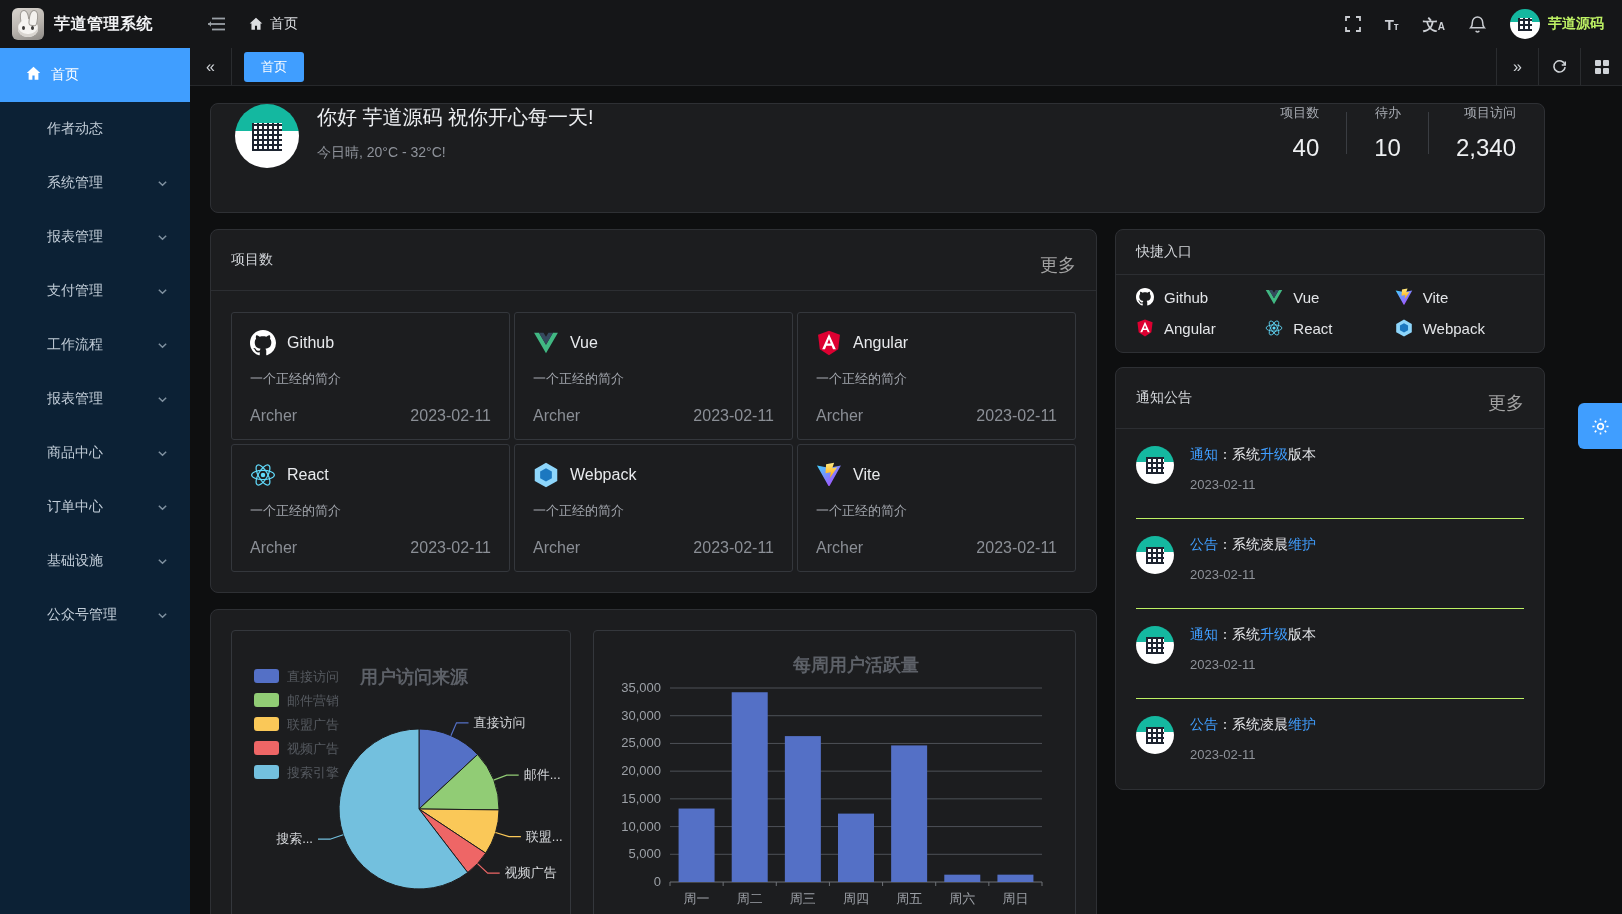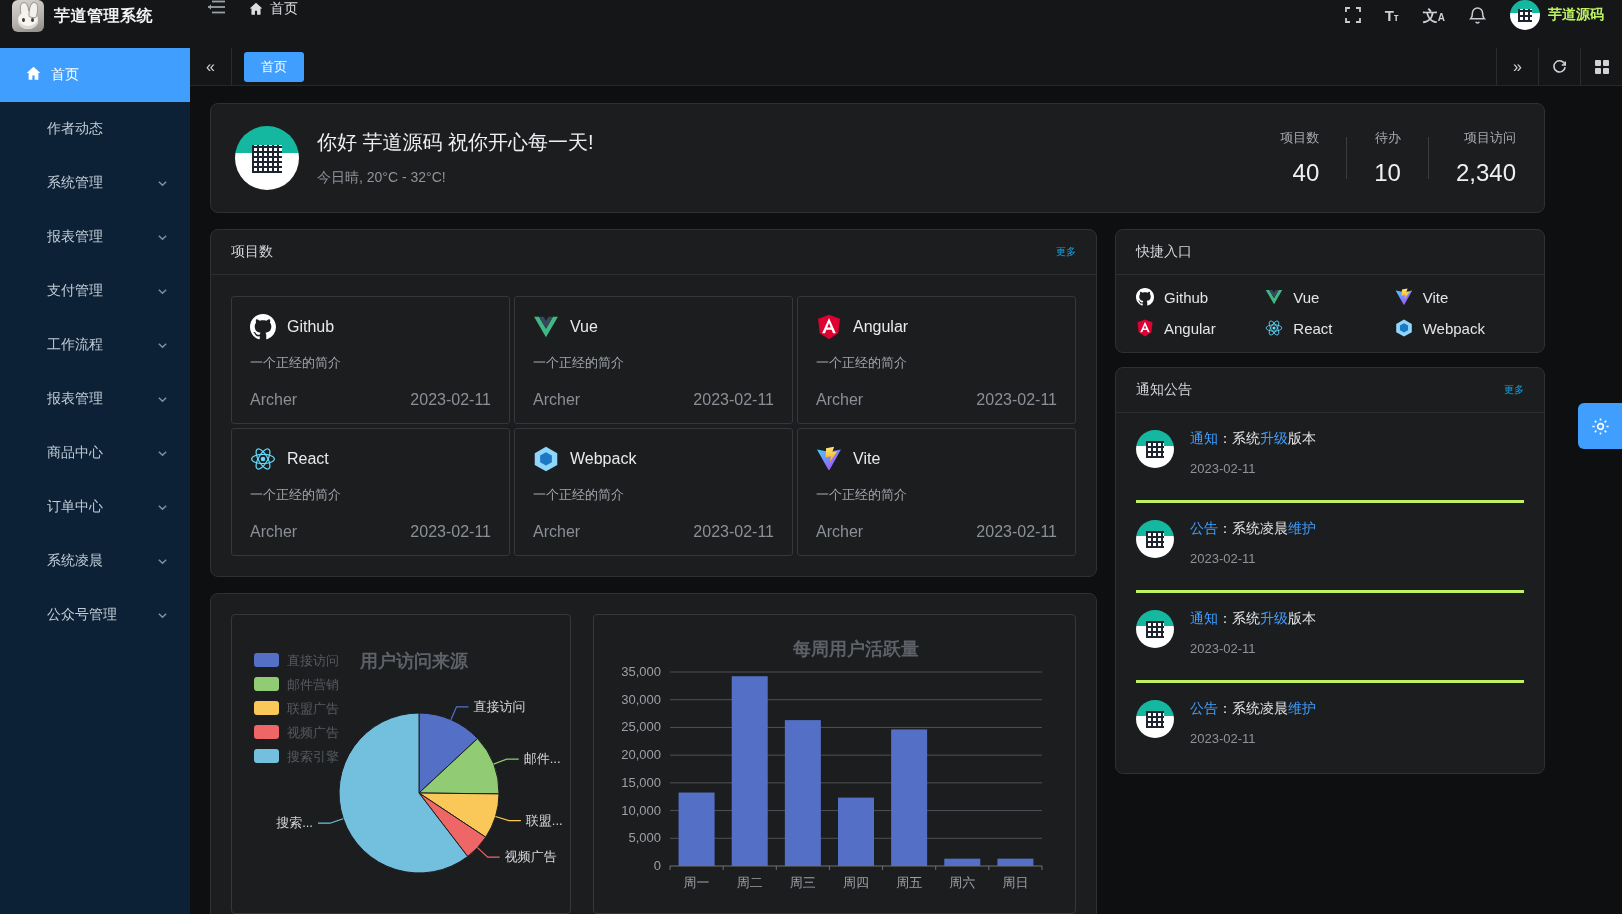--- a/index.html
+++ b/index.html
@@ -1,21 +1,21 @@
 <!DOCTYPE html>
 <html><head>
 <meta charset="utf-8">
 <style>
   * { margin:0; padding:0; box-sizing:border-box; }
   html,body { width:1622px; height:914px; overflow:hidden; background:#0e0f10;
     font-family:"Liberation Sans","DejaVu Sans",sans-serif; }
   .app { width:1622px; height:914px; display:flex; flex-direction:column; }
 
   
-  .header { height:48px; background:#151618; display:flex; align-items:flex-start; flex:none; }
+  .header { height:48px; background:#151618; display:flex; align-items:center; flex:none; }
   .logo-wrap { width:190px; display:flex; align-items:center; gap:10px; padding-left:12px; flex:none; cursor:pointer; }
   .logo-img { width:32px; height:32px; border-radius:6px; background:linear-gradient(160deg,#d8d4cf 0%,#b9b4ae 55%,#8d8a86 100%); position:relative; overflow:hidden; }
   .logo-img::before, .logo-img::after { content:""; position:absolute; background:#f3f1ee; border:1px solid #9c9893; border-radius:45% 45% 30% 30%; width:7px; height:14px; top:2px; }
   .logo-img::before { left:8px; transform:rotate(-8deg); }
   .logo-img::after  { left:17px; transform:rotate(8deg); }
   .logo-img .face { position:absolute; left:6px; top:11px; width:20px; height:18px; background:#f6f4f1; border-radius:50% 50% 46% 46%; box-shadow:inset 0 -3px 0 #d9d5d0; }
   .logo-img .face::before, .logo-img .face::after { content:""; position:absolute; top:7px; width:3px; height:4px; border-radius:50%; background:#3c3a38; }
   .logo-img .face::before { left:4px; } .logo-img .face::after { right:4px; }
   .app-title { color:#f2f3f5; font-size:16px; font-weight:700; letter-spacing:.5px; white-space:nowrap; }
   .hd-icon { color:#c9ccd1; display:flex; align-items:center; justify-content:center; cursor:pointer; }
@@ -52,24 +52,24 @@
   .tb-left { border-right:1px solid #2a2c2f; }
   .tb-right { border-left:1px solid #2a2c2f; }
   .tab-item { align-self:center; margin-left:12px; background:#409eff; color:#fff; font-size:13px; padding:6px 17px; border-radius:3px; cursor:pointer; }
   .tab-spacer { flex:1; }
 
   
   .content { flex:1; overflow:hidden; padding:17px 77px 0 20px; background:#0e0f10; }
   .panel { background:#1c1d1f; border:1px solid #2e3034; border-radius:8px; }
   .panel-header { display:flex; align-items:center; justify-content:space-between; padding:13px 20px; border-bottom:1px solid #2c2e32; }
   .panel-title { color:#d3d6da; font-size:14px; }
-  .link-more { color:#0ea5e9; font-size:10px; cursor:pointer; }
-
-  
-  .welcome { height:110px; display:flex; align-items:center; padding:0 28px 0 24px; margin-bottom:16px; }
+  .link-more { color:#a3a3a3; font-size:18px; cursor:pointer;margin-top:10px; }
+
+  
+  .welcome { height:110px; display:flex; align-items:flex-start; padding:0 28px 0 24px; margin-bottom:16px; }
   .qr.big { width:64px; height:64px; }
   .welcome-texts { margin-left:18px; }
   .welcome-title { color:#eceef1; font-size:20px; font-weight:500; }
   .welcome-sub { color:#8f939b; font-size:14px; margin-top:13px; }
   .welcome-stats { margin-left:auto; display:flex; align-items:center; }
   .stat { text-align:right; padding:0 27px; }
   .stat:last-child { padding-right:0; }
   .stat-label { color:#a6aab1; font-size:13px; }
   .stat-value { color:#eef0f2; font-size:24px; margin-top:12px; }
   .stat-divider { width:1px; height:42px; background:#3a3d42; }
@@ -94,21 +94,21 @@
   .chart-card.bar { flex:1; }
 
   
   .shortcut-body { padding:13px 20px 15px 20px; display:grid; grid-template-columns:1fr 1fr 1fr; row-gap:13px; }
   .shortcut { display:flex; align-items:center; gap:10px; cursor:pointer; }
   .shortcut svg { display:block; }
   .shortcut-label { color:#e3e5e8; font-size:15px; }
 
   
   .notice-list { padding:0 20px; }
-  .notice-item { display:flex; gap:16px; padding:17px 0 0 0; border-bottom:3px solid #bef264; height:90px; cursor:pointer; }
+  .notice-item { display:flex; gap:16px; padding:17px 0 0 0; border-bottom:1px solid #bef264; height:90px; cursor:pointer; }
   .notice-item:last-child { border-bottom:none; }
   .qr.mid { width:38px; height:38px; }
   .notice-line { font-size:14px; color:#e4e6e9; }
   .notice-line .blue { color:#409eff; }
   .notice-date { color:#8f939a; font-size:13px; margin-top:13px; }
 
   
   .settings-fab { position:absolute; right:0; top:355px; width:44px; height:46px; background:#409eff; border:none; border-radius:6px 0 0 6px; color:#fff; font-size:20px; cursor:pointer; display:flex; align-items:center; justify-content:center; }
 
   svg { overflow:visible; }
@@ -230,21 +230,21 @@
           </div>
           <div class="menu-item">
             <span>订单中心</span>
             <span class="chev">
               <svg width="11" height="11" viewBox="0 0 12 12" fill="none" stroke="#7f909f" stroke-width="1.6">
                 <path d="M2 4l4 4 4-4"></path>
               </svg>
             </span>
           </div>
           <div class="menu-item">
-            <span>系统凌晨</span>
+            <span>基础设施</span>
             <span class="chev">
               <svg width="11" height="11" viewBox="0 0 12 12" fill="none" stroke="#7f909f" stroke-width="1.6">
                 <path d="M2 4l4 4 4-4"></path>
               </svg>
             </span>
           </div>
           <div class="menu-item">
             <span>公众号管理</span>
             <span class="chev">
               <svg width="11" height="11" viewBox="0 0 12 12" fill="none" stroke="#7f909f" stroke-width="1.6">

